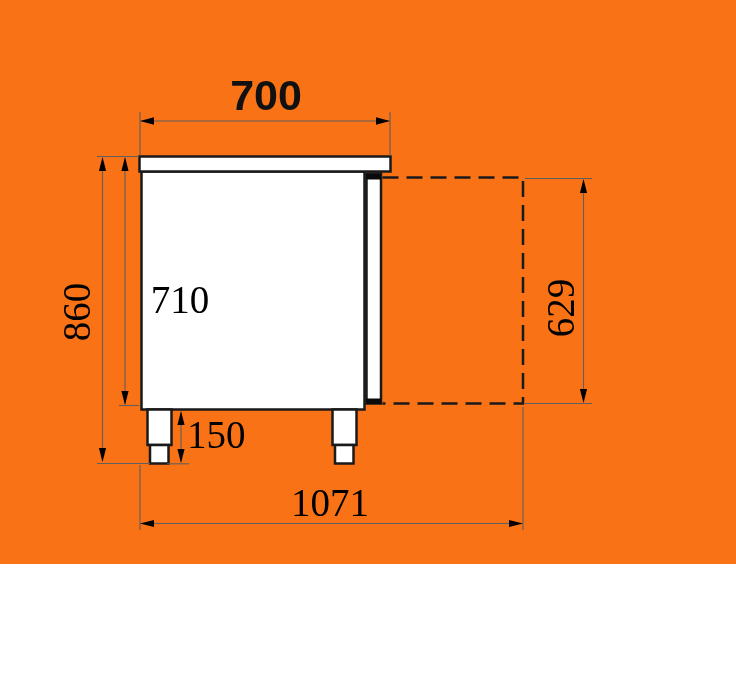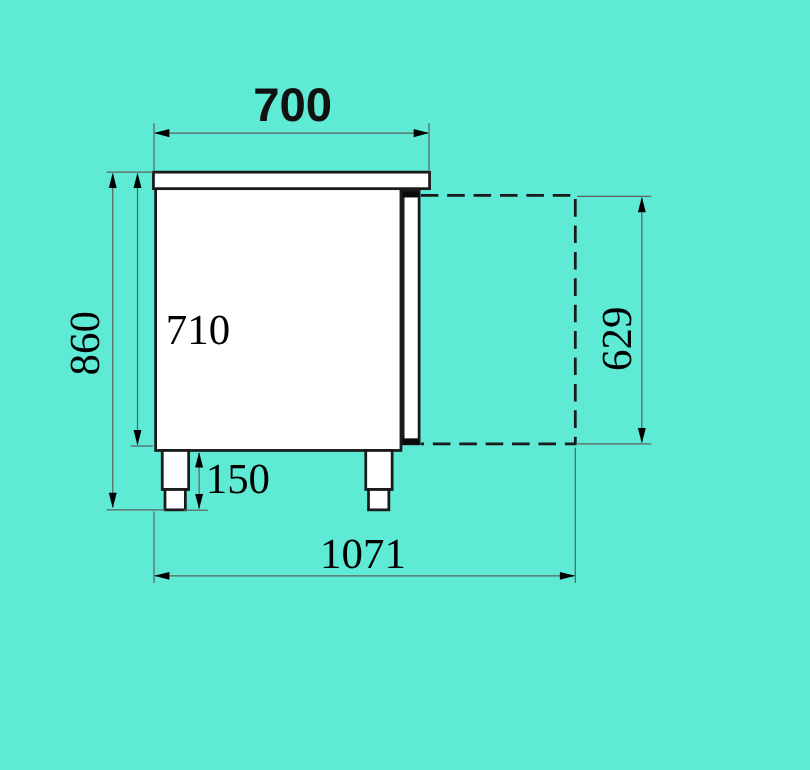--- a/index.html
+++ b/index.html
@@ -3,22 +3,22 @@
 <meta charset="utf-8">
 <style>
   html, body {
     margin: 0;
     padding: 0;
     background: #ffffff;
   }
   #canvas {
     position: relative;
     width: 736px;
-    height: 700px;
-    background: #5eead4;
+    height: 564px;
+    background: #f97316;
     overflow: hidden;
   }
   svg { display: block; }
   .outline {
     fill: #ffffff;
     stroke: #1a1a1a;
     stroke-width: 2.5;
   }
   .solidfill {
     fill: #0a0a0a;

